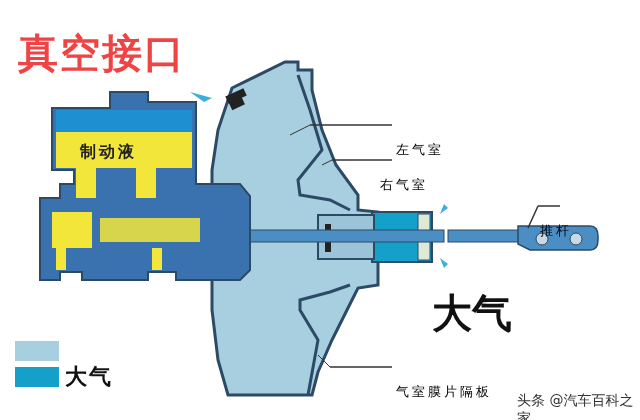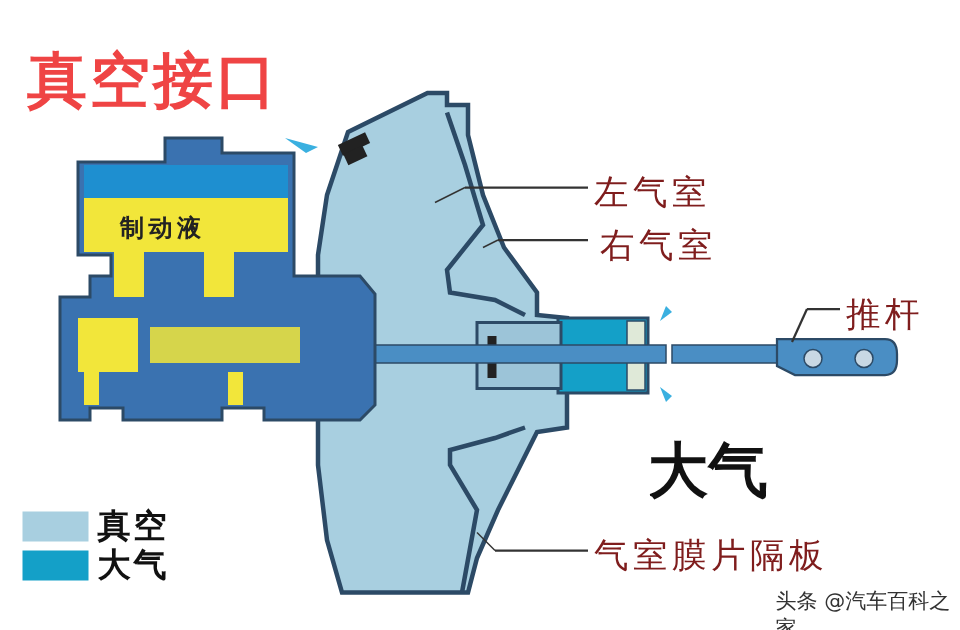--- a/index.html
+++ b/index.html
@@ -1,20 +1,20 @@
 <!DOCTYPE html>
 <html><head>
   <meta charset="utf-8">
   <style>
     html, body { margin: 0; padding: 0; background: #ffffff; }
     body { width: 640px; height: 420px; position: relative; overflow: hidden;
            font-family: "DejaVu Sans", "Liberation Sans", sans-serif; }
     .abs { position: absolute; }
     .title { left: 18px; top: 26px; font-size: 40px; color: #ef4444; letter-spacing: 2px; font-weight: bold; }
-    .lbl { font-size: 23px; color: #7f1d1d; letter-spacing: 3px; }
+    .lbl { font-size: 13px; color: #000000; letter-spacing: 3px; margin-top: 28px; }
     .big { font-size: 40px; color: #111; font-weight: bold; }
     .fluid-lbl { font-size: 16px; font-weight: bold; color: #222; letter-spacing: 3px; text-align: center; }
     .legend-sw { width: 44px; height: 20px; }
     .legend-txt { font-size: 22px; color: #111; font-weight: bold; letter-spacing: 2px; }
     .wm { font-size: 14px; color: #333; margin-left: 39px; }
     svg { position: absolute; left: 0; top: 0; }
   </style>
 </head>
 <body>
 
@@ -63,29 +63,28 @@
   <line x1="528" y1="228" x2="538" y2="206" stroke="#333" stroke-width="1.5"></line>
   <line x1="538" y1="206" x2="560" y2="206" stroke="#333" stroke-width="1.5"></line>
   <line x1="318" y1="355" x2="330" y2="367" stroke="#333" stroke-width="1"></line>
   <line x1="330" y1="367" x2="392" y2="367" stroke="#333" stroke-width="1.5"></line>
 </svg>
 
 <div class="abs title">真空接口</div>
 <div class="abs fluid-lbl" style="left:80px; top:142px;">制动液</div>
 
 <div class="abs lbl" style="left:396px; top:113px;">左气室</div>
-<div class="abs lbl" style="left:400px; top:148px;">右气室</div>
-<div class="abs lbl" style="left:564px; top:194px;">推杆</div>
+<div class="abs lbl" style="left:380px; top:148px;">右气室</div>
+<div class="abs lbl" style="left:540px; top:194px;">推杆</div>
 <div class="abs big" style="left:432px; top:286px;">大气</div>
 <div class="abs lbl" style="left:396px; top:355px;text-align:center;">气室膜片隔板</div>
 
 <div class="abs" style="left:15px; top:338px;">
   <div style="display:flex; align-items:center; height:26px;">
     <div class="legend-sw" style="background:#a8cfe0;"></div>
-    <span class="legend-txt" style="margin-left:6px;">真空</span>
   </div>
   <div style="display:flex; align-items:center; height:26px;">
     <div class="legend-sw" style="background:#14a0c8;"></div>
     <span class="legend-txt" style="margin-left:6px;">大气</span>
   </div>
 </div>
 
 <div class="abs wm" style="left:478px; top:392px;">头条 @汽车百科之家</div>
 
 </body></html>

